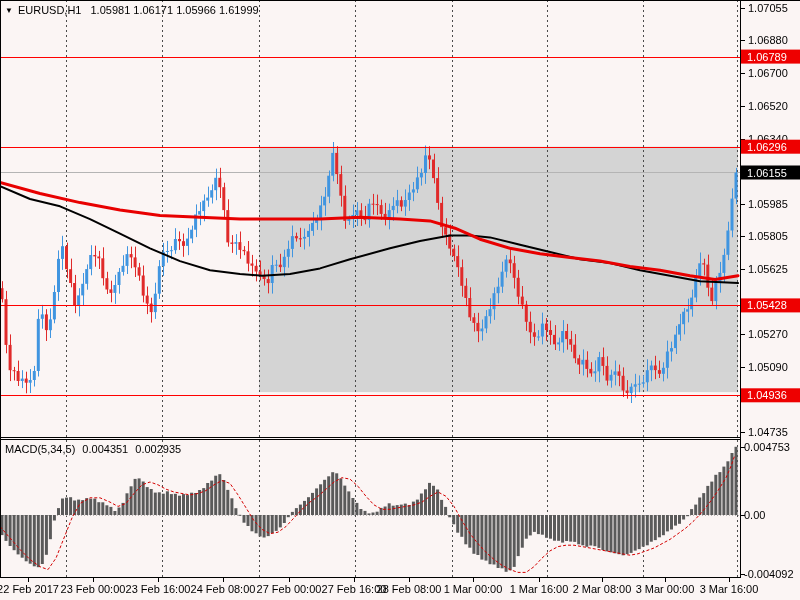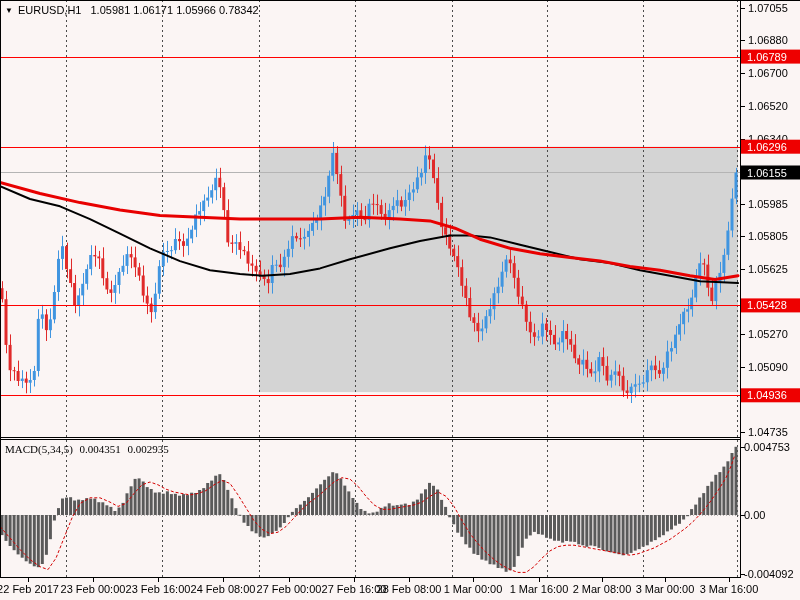--- a/index.html
+++ b/index.html
@@ -666,24 +666,24 @@
         <line x1="602.5" y1="578" x2="602.5" y2="582" stroke="#000000" stroke-width="1"></line>
         <text x="602" y="593" font-size="11" fill="#000000" text-anchor="middle" font-family="&quot;Liberation Sans&quot;,sans-serif">2 Mar 08:00</text>
         <line x1="665.5" y1="578" x2="665.5" y2="582" stroke="#000000" stroke-width="1"></line>
         <text x="665" y="593" font-size="11" fill="#000000" text-anchor="middle" font-family="&quot;Liberation Sans&quot;,sans-serif">3 Mar 00:00</text>
         <line x1="729.5" y1="578" x2="729.5" y2="582" stroke="#000000" stroke-width="1"></line>
         <text x="729" y="593" font-size="11" fill="#000000" text-anchor="middle" font-family="&quot;Liberation Sans&quot;,sans-serif">3 Mar 16:00</text>
       </g>
     </svg>
 
 <div class="overlay-label" style="left:5px;top:4px;">
-  <span class="tri">▼</span><span>EURUSD,H1</span><span class="sp">1.05981 1.06171 1.05966 0.78342</span>
+  <span class="tri">▼</span><span>EURUSD,H1</span><span class="sp">1.05981 1.06171 1.05966 1.61999</span>
 </div>
 
-<div class="overlay-label" style="left:5px;top:443px;font-family:Liberation Serif, serif;">
+<div class="overlay-label" style="left:5px;top:443px;">
   <span>MACD(5,34,5)</span>
   <span style="margin-left:4px;">0.004351</span>
   <span style="margin-left:4px;">0.002935</span>
 </div>
 
 <div class="hotzone" style="left:0;top:0;width:740px;height:437px;"></div>
 <div class="hotzone" style="left:0;top:440px;width:740px;height:137px;"></div>
 <div class="hotzone" style="left:741px;top:0;width:59px;height:577px;"></div>
 <div class="hotzone" style="left:0;top:578px;width:800px;height:22px;"></div>
 

